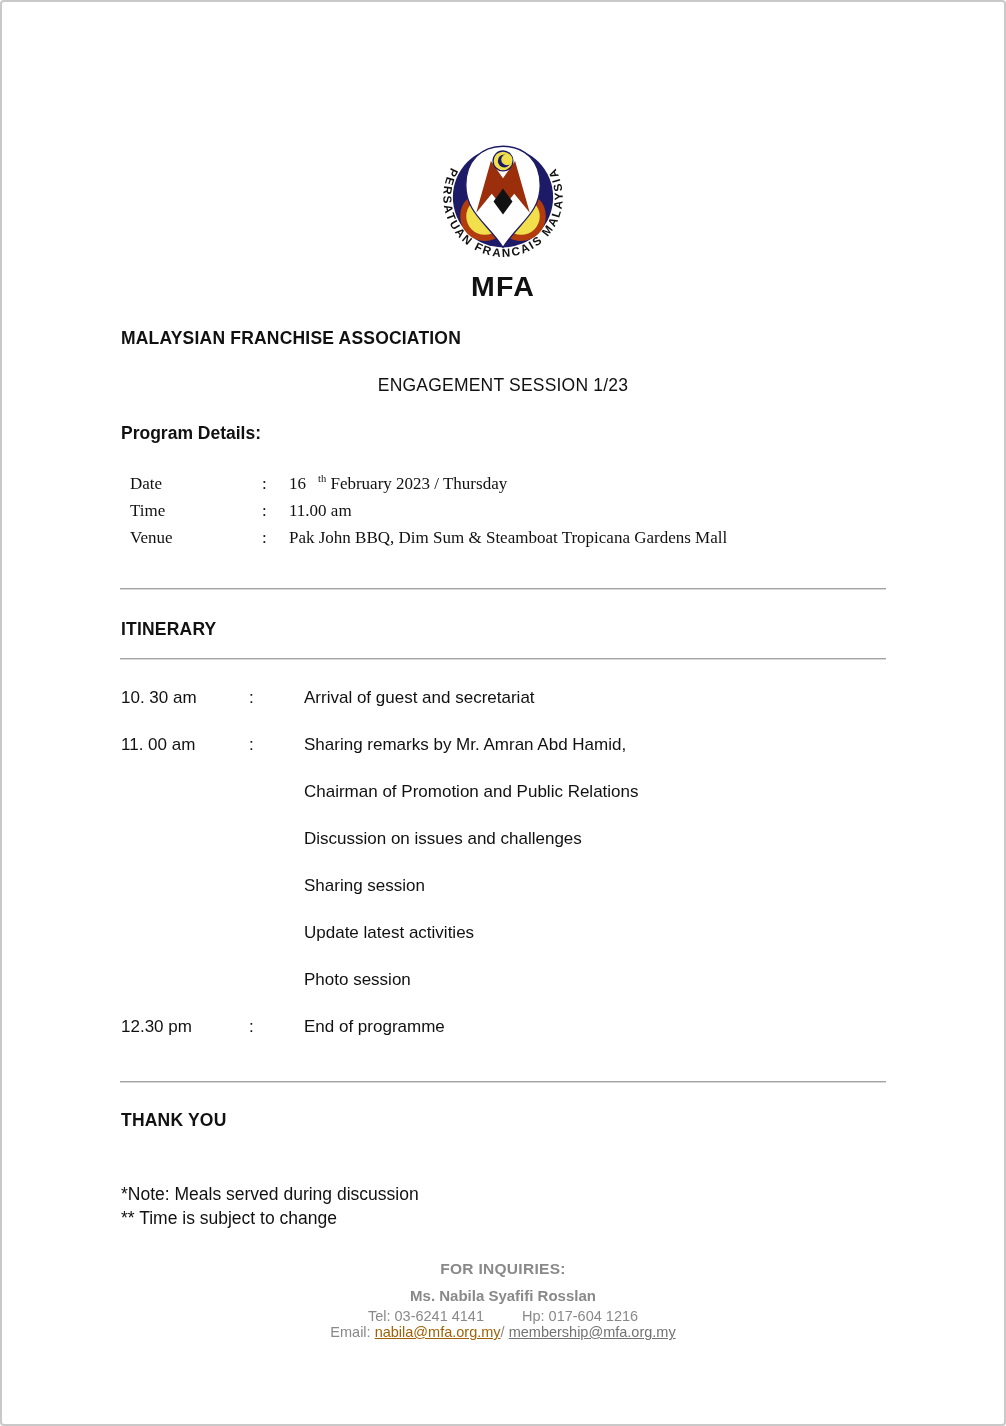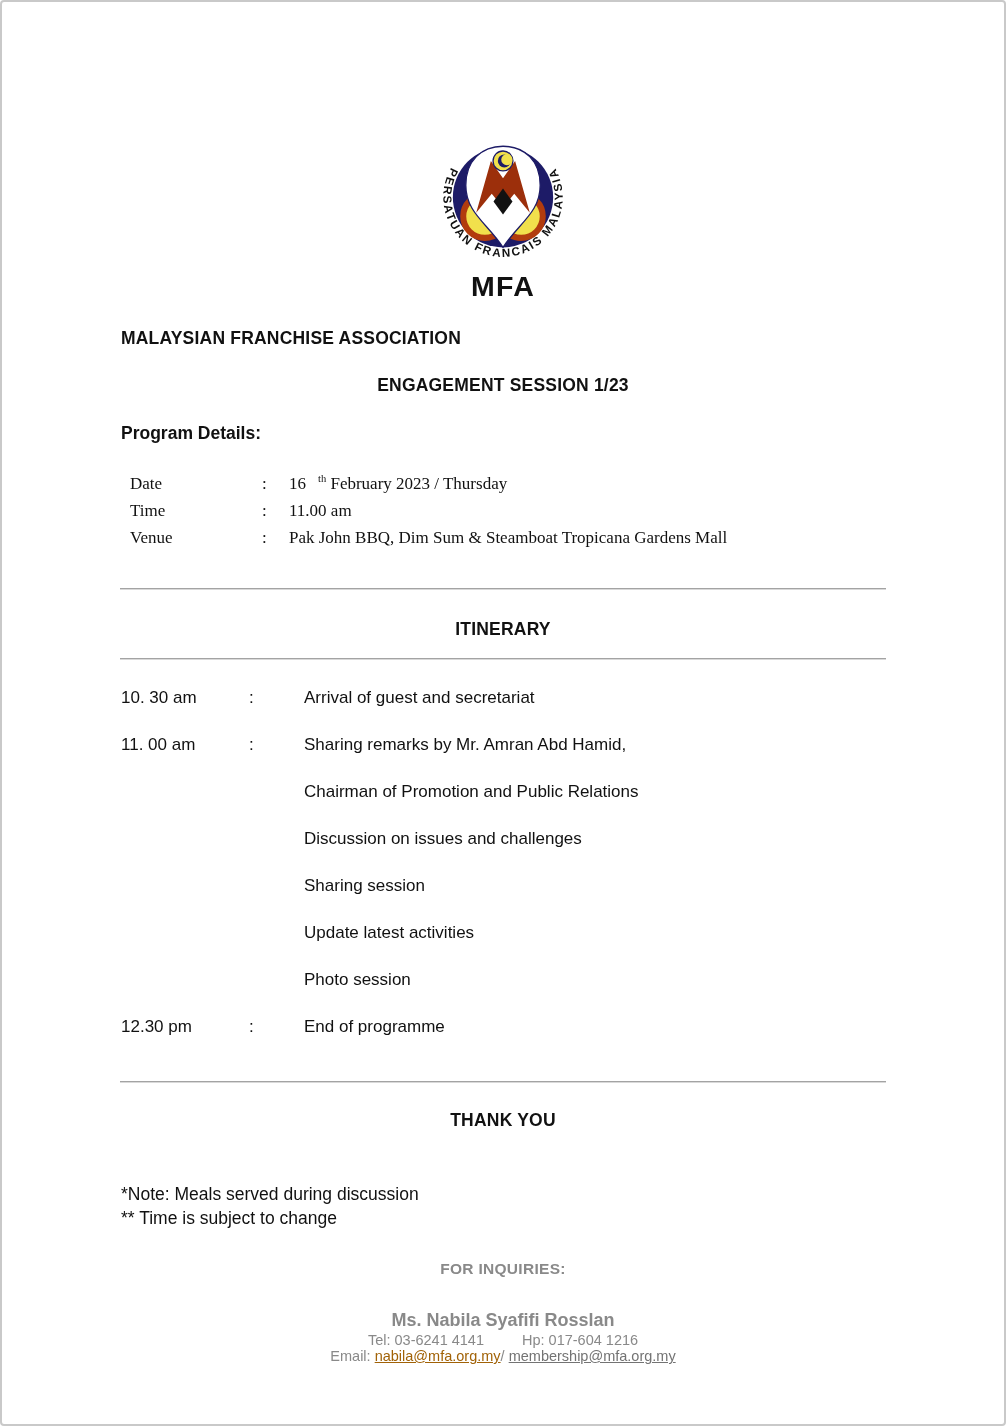--- a/index.html
+++ b/index.html
@@ -24,21 +24,21 @@
   .logo-wrap svg { display: inline-block; }
 
   
   .org-name {
     margin-top: 24px; text-align: left;
     font-size: 17.5px; font-weight: bold; line-height: 18px;
     letter-spacing: 0.2px;
   }
   .session-title {
     margin-top: 29px; text-align: center;
-    font-size: 17.5px; font-weight: bold; line-height: 18px;
+    font-size: 17.5px; font-weight: normal; line-height: 18px;
     letter-spacing: 0.2px;
   }
 
   
   .pd-heading {
     margin-top: 30px; font-size: 17.5px; font-weight: bold; line-height: 18px;
   }
   .pd-table { margin-top: 28px; padding-left: 9px; }
   .pd-row { display: grid; grid-template-columns: 132px 27px 1fr; line-height: 27px; font-size: 17px; font-family: Liberation Serif, serif; }
   .pd-row sup { font-size: 0.62em; vertical-align: super; line-height: 0; margin-left: 12px; }
@@ -48,40 +48,40 @@
     height: 2px;
     border-top: 1px solid #a3a3a3;
     border-bottom: 1px solid #d9d9d9;
     margin-left: -1px; margin-right: -1px;
   }
   .divider.d1 { margin-top: 37px; }
   .divider.d2 { margin-top: 20px; }
   .divider.d3 { margin-top: 45px; }
 
   .itinerary-heading, .thank-you {
-    text-align: center; font-size: 17.5px; font-weight: bold; line-height: 18px;
+    font-size: 17.5px; font-weight: bold; line-height: 18px;
     letter-spacing: 0.2px;
   }
   .itinerary-heading { margin-top: 30px; }
 
   .itinerary { margin-top: 29px; }
   .it-row {
     display: grid; grid-template-columns: 128px 55px 1fr;
     font-size: 17px; line-height: 18px; margin-bottom: 29px;
   }
   .it-row:last-child { margin-bottom: 0; }
 
   .thank-you { margin-top: 28px; }
 
   .notes { margin-top: 53px; font-size: 17.5px; line-height: 24px; }
 
   
   .footer { margin-top: 31px; text-align: center; color: #898989; }
   .fi-heading { font-size: 15.5px; font-weight: bold; line-height: 15px; letter-spacing: 0.3px; }
-  .fi-name { margin-top: 36px; font-size: 18px; font-weight: bold; line-height: 16px; }
+  .fi-name { margin-top: 12px; font-size: 15px; font-weight: bold; line-height: 16px; }
   .fi-tel { margin-top: 4px; font-size: 14.5px; line-height: 16px; }
   .fi-tel .gap { display: inline-block; width: 38px; }
   .fi-email { font-size: 14.5px; line-height: 16px; }
   .fi-email a { text-decoration: underline; }
 </style>
 </head>
 <body>
 
 <div class="page">
   <div class="content">

